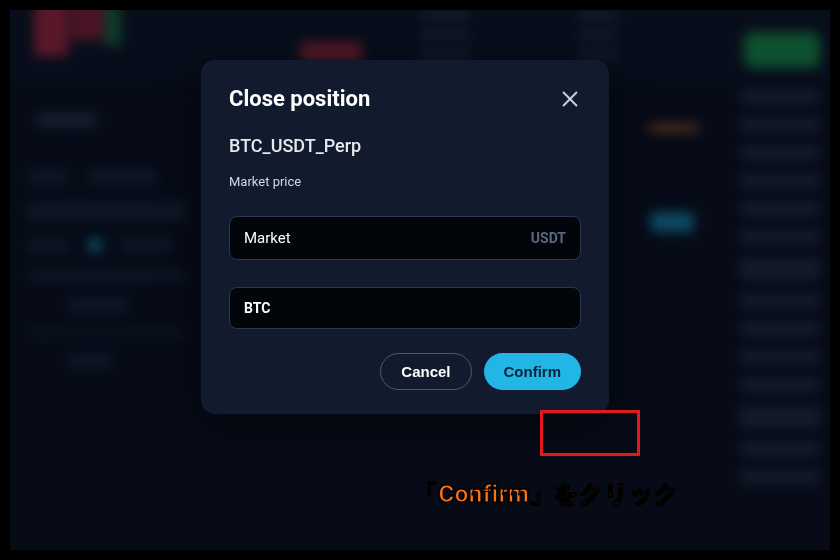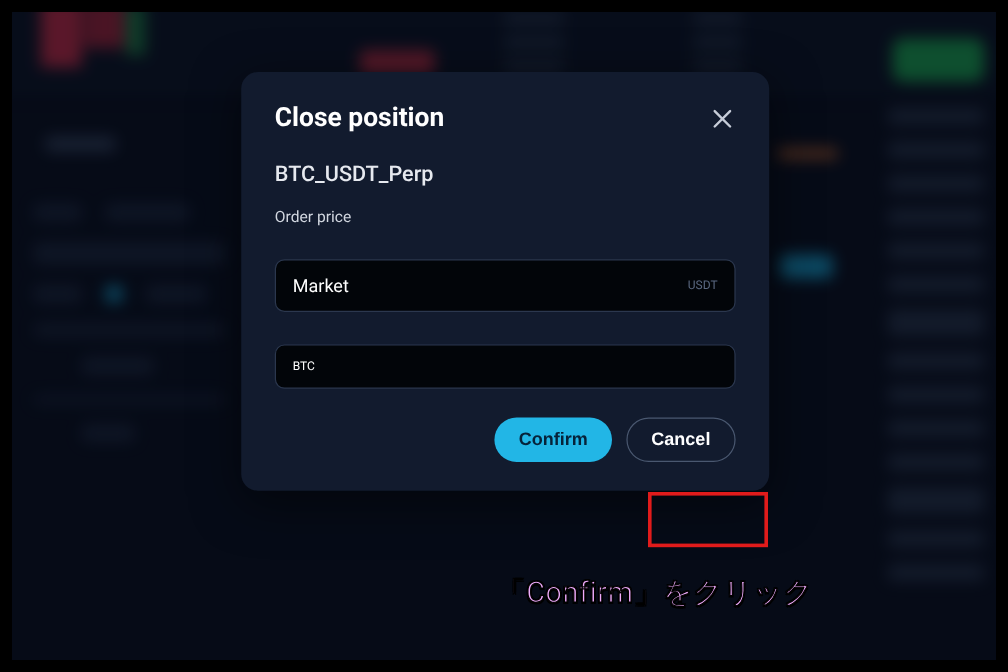--- a/index.html
+++ b/index.html
@@ -87,21 +87,21 @@
   
   .scrim {
     position: absolute; inset: 0;
     background: rgba(4, 8, 16, 0.55);
   }
 
   
   .modal {
     position: absolute;
     left: 201px; top: 60px;
-    width: 440px;
+    width: 408px;
     background: #121b2e;
     border-radius: 14px;
     padding: 26px 28px 24px 28px;
     box-shadow: 0 10px 40px rgba(0,0,0,0.5);
   }
   .modal-header {
     display: flex; justify-content: space-between; align-items: center;
     margin-bottom: 24px;
   }
   .modal-title {
@@ -126,21 +126,21 @@
     border-radius: 8px;
     padding: 12px 14px;
     margin-bottom: 20px;
     margin-top: 27px;
   }
   .input-value {
     font-size: 15px; color: #fff; background: transparent; border: none; outline: none;
     flex: 1;
   }
   .input-unit {
-    font-size: 10px; font-weight: 400;
+    font-size: 14px; font-weight: 700;
   }
   .unit-dim { color: #5a6880; }
   .unit-bright { color: #fff; }
 
   .modal-footer {
     display: flex; justify-content: flex-end; gap: 12px;
     margin-top: 24px;
   }
   .btn {
     border-radius: 999px;
@@ -163,22 +163,22 @@
     left: 540px; top: 410px;
     width: 100px; height: 46px;
     border: 3px solid #e11b1b;
     pointer-events: none;
   }
 
   
   .annotation {
     position: absolute;
     left: 414px; top: 478px;
-    font-size: 24px; font-weight: 400;
-    color: #f0abfc;
+    font-size: 24px; font-weight: 700;
+    color: #f97316;
     -webkit-text-stroke: 1px #000;
     text-shadow: 1px 1px 0 #000, -1px -1px 0 #000, 1px -1px 0 #000, -1px 1px 0 #000;
     letter-spacing: 0.5px;
   }
 
   
   .frame {
     position: absolute; inset: 0;
     border: 10px solid #000;
     pointer-events: none;
@@ -249,33 +249,33 @@
     <div class="close-x">
       <svg viewBox="0 0 24 24" fill="none" stroke="currentColor" stroke-width="2.2" stroke-linecap="round">
         <line x1="5" y1="5" x2="19" y2="19"></line>
         <line x1="19" y1="5" x2="5" y2="19"></line>
       </svg>
     </div>
   </div>
 
   <div class="symbol">BTC_USDT_Perp</div>
 
-  <div class="field-label">Order price</div>
+  <div class="field-label">Market price</div>
   <div class="input-wrap">
     <span class="input-value">Market</span>
     <span class="input-unit unit-dim">USDT</span>
   </div>
 
   <div class="input-wrap">
     <span class="input-unit unit-bright">BTC</span>
   </div>
 
   <div class="modal-footer">
+    <button class="btn btn-cancel">Cancel</button>
     <button class="btn btn-confirm">Confirm</button>
-    <button class="btn btn-cancel">Cancel</button>
   </div>
 </div>
 
 <div class="highlight-box"></div>
 
 <div class="annotation">「Confirm」をクリック</div>
 
 <div class="frame"></div>
 
 </body></html>

